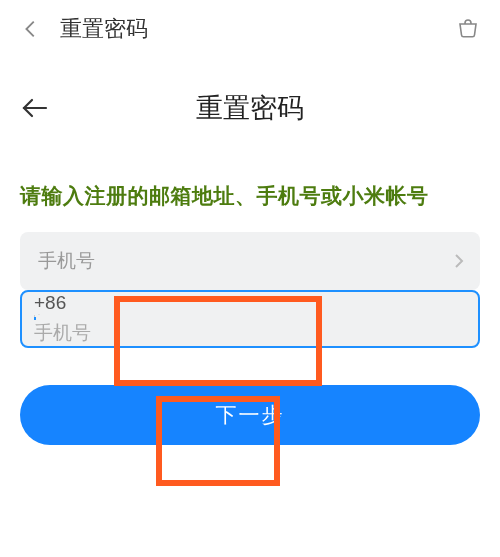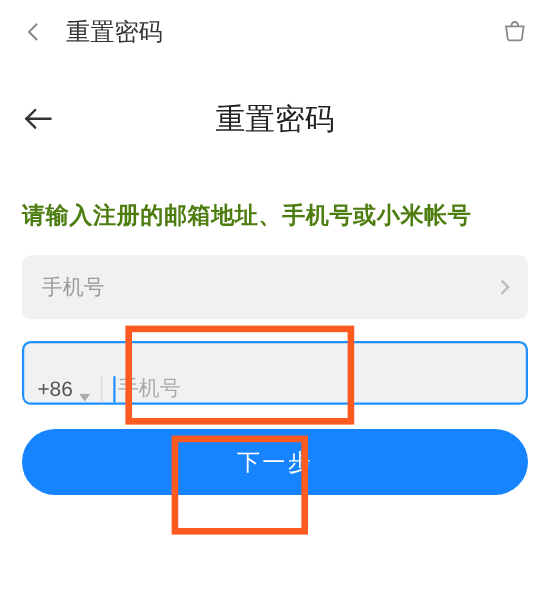--- a/index.html
+++ b/index.html
@@ -80,29 +80,29 @@
       color: #999;
       font-size: 19px;
     }
     .selector-caret {
       position: absolute;
       right: 16px;
       color: #bbb;
       font-size: 18px;
     }
     .phone-row {
-      margin-top: 20px;
       height: 58px;
       display: flex;
-      align-items: flex-end;
+      align-items: flex-start;
       background: #f0f1f2;
       border: 2px solid #1e90ff;
       border-radius: 8px;
       padding: 0 12px;
       position: relative;
+      flex-direction: column;
     }
     .country-code {
       color: #555;
       font-size: 19px;
       margin-right: 6px;
     }
     .code-caret {
       color: #aaa;
       font-size: 12px;
       margin-right: 10px;
@@ -119,21 +119,21 @@
     }
     .cursor {
       display: inline-block;
       width: 2px;
       height: 24px;
       background: #1e90ff;
       margin-right: 2px;
       vertical-align: middle;
     }
     .submit-btn {
-      margin-top: 22px;
+      margin-top: 37px;
       background: #1684ff;
       color: #fff;
       border: none;
       border-radius: 38px;
       height: 60px;
       width: 100%;
       font-size: 21px;
       font-weight: 400;
       letter-spacing: 2px;
     }

